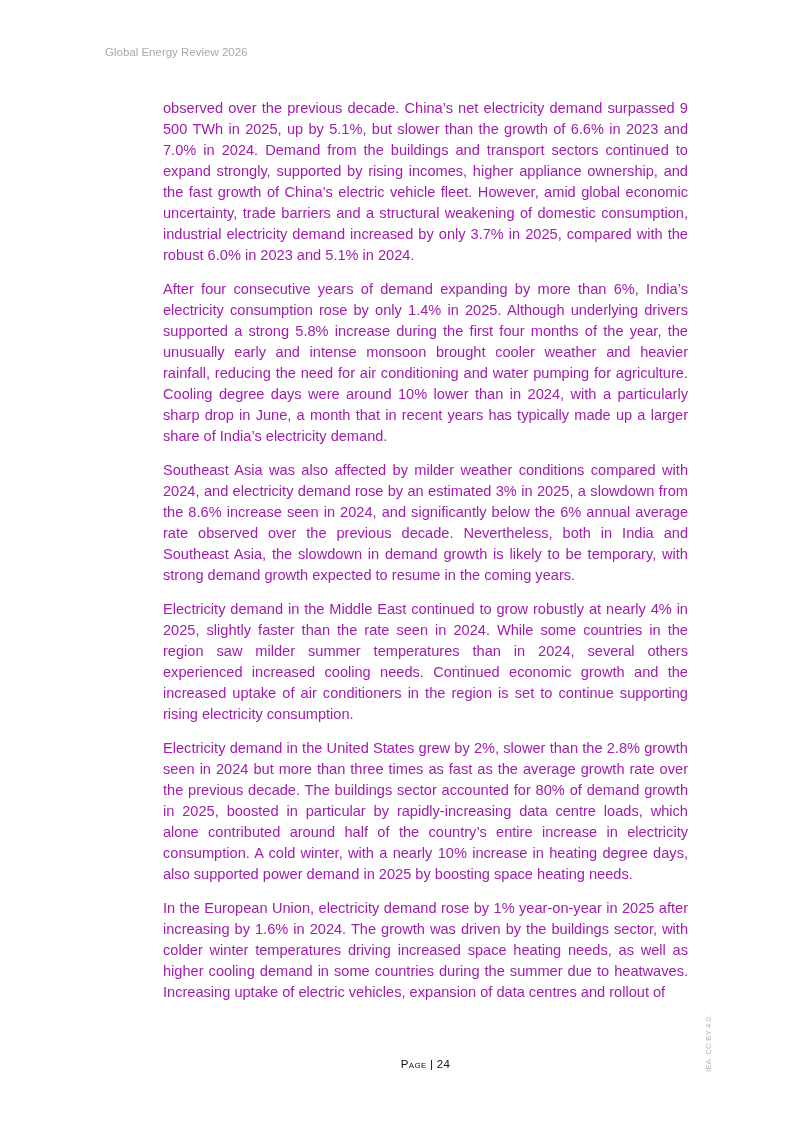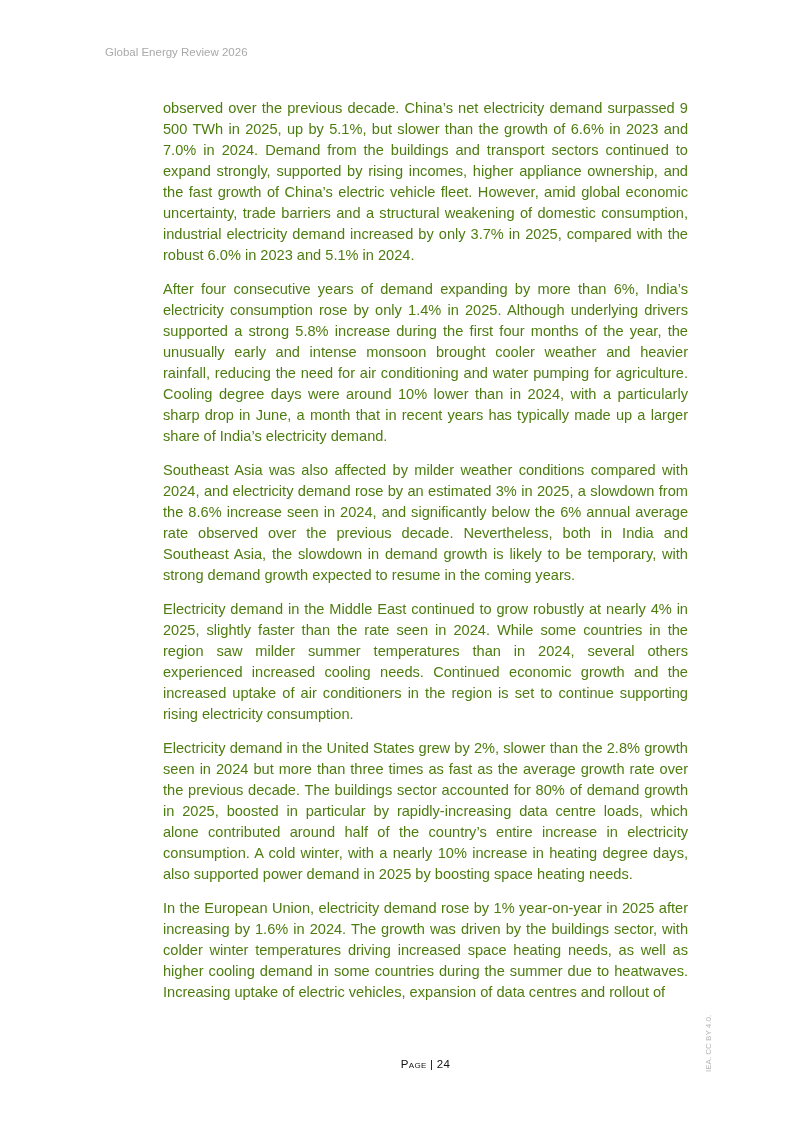--- a/index.html
+++ b/index.html
@@ -22,21 +22,21 @@
     font-size: 11.5px;
     line-height: 14px;
     color: #a9a9a9;
     white-space: nowrap;
   }
   .content {
     position: absolute;
     left: 163px;
     top: 98px;
     width: 525px;
-    color: #4d7c0f;
+    color: #a21caf;
   }
   .content p {
     margin: 0 0 13px 0;
     font-size: 14.6px;
     line-height: 21px;
     text-align: justify;
     text-justify: inter-word;
   }
   .footer-page {
     position: absolute;

